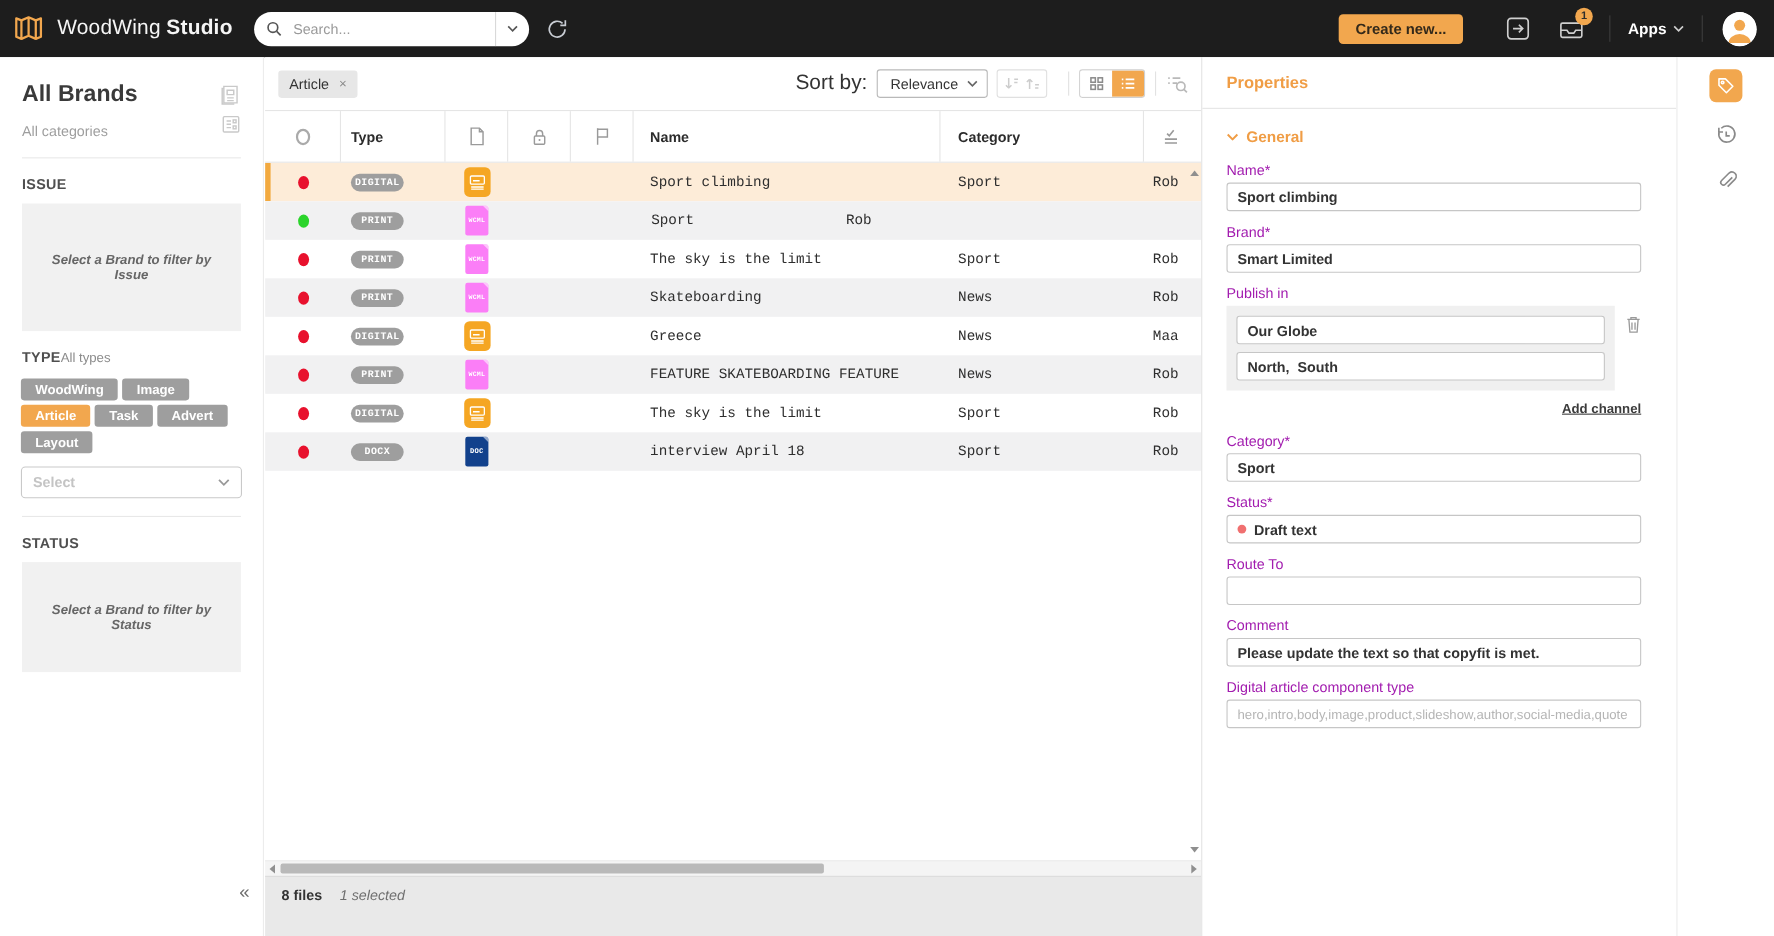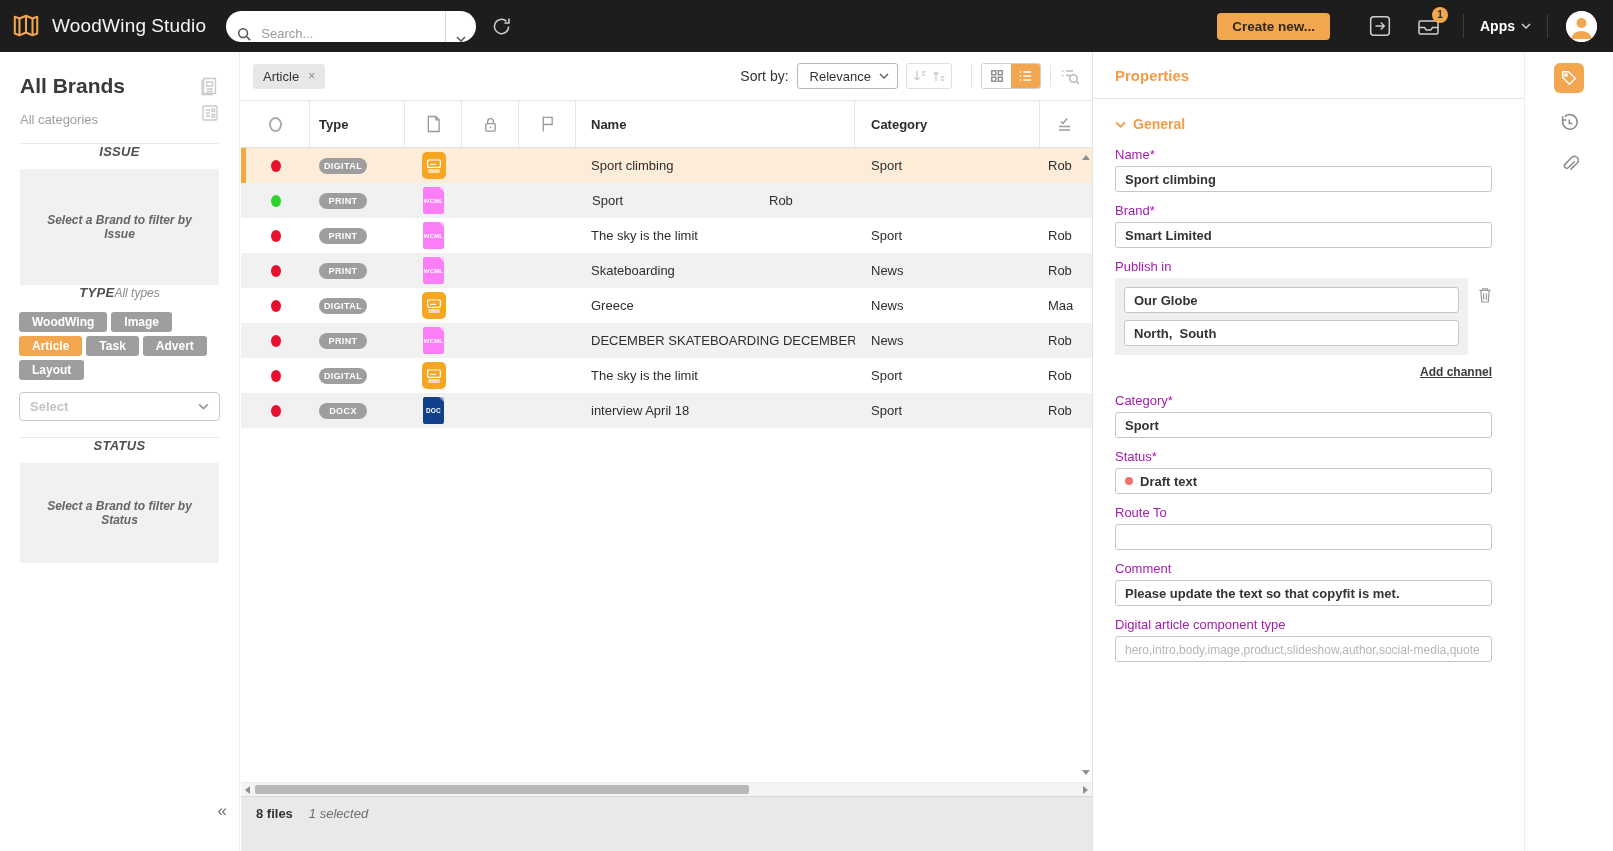--- a/index.html
+++ b/index.html
@@ -7,22 +7,22 @@
     width:1613px;height:851px;position:relative;overflow:hidden;background:#fff;
     font-family:"Liberation Sans",sans-serif;color:#333;
     --accent:#f2a74e;--accent-text:#f09d45;--topbar:#1d1d1d;--badge:#9e9e9e;
     --wcml:#fb7ef7;--doc:#12418c;--digital:#f5a623;--selrow:#fdecd8;--selborder:#f2a93f;--draftdot:#f07070;
   }
   svg{display:block;}
   
   .topbar{position:absolute;top:0;left:0;width:1613px;height:52px;background:var(--topbar);display:flex;align-items:center;padding:0 16px 0 12px;box-sizing:border-box;}
   .logo{margin-right:12px;}
   .brandname{font-size:19px;color:#f5f5f5;font-weight:300;letter-spacing:.2px;margin-right:20px;white-space:nowrap;}
-  .brandname b{font-weight:400;margin-left:5px;}
-  .searchpill{background:#fff;border-radius:16px;height:31px;width:250px;display:flex;align-items:flex-end;padding-left:11px;box-sizing:border-box;overflow:hidden;}
+  .brandname b{font-weight:700;margin-left:5px;}
+  .searchpill{background:#fff;border-radius:16px;height:31px;width:250px;display:flex;align-items:center;padding-left:11px;box-sizing:border-box;overflow:hidden;}
   .searchpill input{border:none;outline:none;flex:1;font-size:13px;font-family:"Liberation Sans",sans-serif;color:#444;margin-left:7px;min-width:0;}
   .searchpill input::placeholder{color:#9a9a9a;}
   .sp-div{width:1px;align-self:stretch;background:#d9d9d9;}
   .sp-chev{width:30px;display:flex;align-items:center;justify-content:center;color:#555;cursor:pointer;}
   .refresh{margin-left:15px;color:#c9cdd4;cursor:pointer;}
   .tb-spacer{flex:1;}
   .createnew{background:var(--accent);border:none;border-radius:4px;color:#33291a;font-weight:700;font-size:13.5px;font-family:"Liberation Sans",sans-serif;padding:6px 15px;cursor:pointer;margin-right:26px;}
   .tb-icon{color:#cfcfcf;margin:0 13px;cursor:pointer;position:relative;}
   .inboxwrap .badge{position:absolute;top:-9px;right:-8px;background:var(--accent);color:#2d2d2d;font-size:10px;font-weight:700;width:16px;height:16px;border-radius:50%;display:flex;align-items:center;justify-content:center;font-style:normal;}
   .tb-sep{width:1px;height:24px;background:#3e3e3e;margin:0 10px;}
@@ -34,39 +34,39 @@
   .main{position:absolute;top:52px;left:241px;width:851px;bottom:0;display:flex;flex-direction:column;background:#fff;}
   .props{position:absolute;top:52px;left:1092px;width:432px;bottom:0;border-left:1px solid #e3e3e3;box-sizing:border-box;background:#fff;}
   .rail{position:absolute;top:52px;left:1524px;width:89px;bottom:0;border-left:1px solid #ececec;box-sizing:border-box;display:flex;flex-direction:column;align-items:center;padding-top:11px;gap:19px;background:#fff;}
   
   .sb-top{padding:22px 20px 0 20px;}
   .sb-row{display:flex;align-items:center;justify-content:space-between;}
   .sb-brands{font-size:21px;font-weight:700;color:#3a3a3a;}
   .sb-cats{font-size:13px;color:#9e9e9e;margin-top:14px;}
   .sb-ico{color:#c9c9c9;}
   .sb-div{border-top:1px solid #e8e8e8;margin:16px 20px 0 20px;}
-  .sb-h{display:flex;align-items:baseline;justify-content:center;margin:0 20px 0 20px;font-style:italic;}
+  .sb-h{display:flex;align-items:baseline;justify-content:flex-start;margin:16px 20px 0 20px;}
   .sb-heading{font-size:13px;font-weight:700;color:#4f4f4f;letter-spacing:.3px;}
   .sb-link{font-size:12px;color:#8b8b8b;cursor:pointer;}
   .sb-panel{margin:10px 20px 0 20px;background:#f1f1f1;display:flex;align-items:center;justify-content:center;text-align:center;font-style:italic;font-weight:700;font-size:12px;color:#666;padding:0 26px;box-sizing:border-box;}
   .panel-issue{height:116px;}
   .panel-status{height:100px;}
   .chips{display:flex;flex-wrap:wrap;gap:4px;margin:12px 18px 0 19px;}
   .chip{background:var(--badge);color:#fff;font-size:12px;font-weight:700;padding:3px 13px;border-radius:3px;cursor:pointer;}
   .chip.active{background:var(--accent);}
   .sb-select{margin:12px 19px 0 19px;height:27px;border:1px solid #c9c9c9;border-radius:4px;display:flex;align-items:center;justify-content:space-between;padding:0 10px;cursor:pointer;}
   .sb-select span{color:#c4c4c4;font-weight:700;font-size:13px;}
   .sb-select .chev{color:#999;}
   .collapse{position:absolute;right:12px;bottom:32px;color:#6f6f6f;font-size:17px;cursor:pointer;line-height:1;}
   
   .toolbar{height:48px;display:flex;align-items:center;padding:0 12px;box-sizing:border-box;}
   .fchip{background:#e7e7e7;border-radius:3px;padding:5px 10px;font-size:13px;color:#333;display:flex;align-items:center;gap:9px;cursor:pointer;}
   .fchip .x{font-style:normal;color:#888;font-size:12px;cursor:pointer;}
   .t-spacer{flex:1;}
-  .sortlbl{font-size:14px;color:#333;margin-right:8px;}
+  .sortlbl{font-size:19px;color:#333;margin-right:8px;}
   .sortdd{border:1px solid #b9b9b9;border-radius:3px;height:24px;display:flex;align-items:center;gap:8px;padding:0 8px 0 12px;font-size:13px;color:#333;cursor:pointer;margin-right:8px;}
   .sortdd .chev{color:#666;}
   .sortbtns{border:1px solid #e0e0e0;border-radius:3px;height:24px;display:flex;align-items:center;gap:6px;padding:0 6px;color:#cdcdcd;cursor:default;margin-right:10px;}
   .vsep{width:1px;height:22px;background:#e2e2e2;margin:0 9px;}
   .viewtoggle{display:flex;border:1px solid #d0d0d0;border-radius:3px;overflow:hidden;}
   .vt{width:29px;height:24px;display:flex;align-items:center;justify-content:center;cursor:pointer;background:#fff;color:#8b8b8b;}
   .vt.active{background:var(--accent);color:#fff;}
   .previewbtn{color:#b9b9b9;cursor:pointer;}
   
   .theader{height:48px;border-top:1px solid #e5e5e5;border-bottom:1px solid #e0e0e0;display:flex;align-items:stretch;box-sizing:border-box;padding-right:12px;font-size:13px;font-weight:700;color:#2c2c2c;}
@@ -77,21 +77,21 @@
   .c-lock{width:57px;justify-content:center;flex:none;}
   .c-flag{width:57px;justify-content:center;flex:none;}
   .c-name{width:279px;padding-left:15px;flex:none;overflow:hidden;white-space:nowrap;}
   .c-cat{width:185px;padding-left:16px;flex:none;overflow:hidden;white-space:nowrap;}
   .c-extra{flex:1;padding-left:8px;overflow:hidden;white-space:nowrap;min-width:0;}
   .theader .cell{border-right:1px solid #e5e5e5;}
   .theader .c-extra{border-right:none;justify-content:space-between;padding-right:8px;}
   .th-ico{color:#9a9a9a;}
   .circ{width:13px;height:15px;border:2px solid #aaa;border-radius:50%;box-sizing:border-box;}
   .rowswrap{flex:1;position:relative;overflow:hidden;background:#fff;}
-  #rows{margin-right:0;}
+  #rows{margin-right:0;font-family:Liberation Mono, monospace;}
   .row{height:35px;display:flex;align-items:stretch;font-size:13px;color:#2e2e2e;cursor:pointer;}
   .row:nth-child(even){background:#f1f1f2;}
   .row.sel{background:var(--selrow);box-shadow:inset 5px 0 0 var(--selborder);}
   .dot{width:10px;height:12px;border-radius:50%;display:block;}
   .rbadge{background:var(--badge);color:#fff;font-size:9px;font-weight:700;letter-spacing:.4px;padding:3px 0;border-radius:9px;width:48px;text-align:center;}
   .fi{width:21px;height:27px;border-radius:2px;position:relative;display:flex;align-items:center;justify-content:center;color:#fff;font-size:6px;font-weight:700;letter-spacing:.2px;}
   .fi-digital{background:var(--digital);width:24px;border-radius:5px;}
   .fi-wcml{background:var(--wcml);}
   .fi-doc{background:var(--doc);font-size:6.5px;}
   .fi-wcml::after,.fi-doc::after{content:"";position:absolute;top:0;right:0;border-top:5px solid rgba(255,255,255,.55);border-left:5px solid transparent;}
@@ -478,21 +478,21 @@
             <i class="dot" style="background: rgb(232, 17, 45);"></i>
           </span>
     <span class="cell c-type">
             <b class="rbadge">PRINT</b>
           </span>
     <span class="cell c-file">
             <span class="fi fi-wcml">WCML</span>
           </span>
     <span class="cell c-lock"></span>
     <span class="cell c-flag"></span>
-    <span class="cell c-name">DECEMBER SKATEBOARDING DECEMBER</span>
+    <span class="cell c-name">FEATURE SKATEBOARDING FEATURE</span>
     <span class="cell c-cat">News</span>
     <span class="cell c-extra">Rob</span>
   </div>
         <div class="row">
     <span class="cell c-status">
             <i class="dot" style="background: rgb(232, 17, 45);"></i>
           </span>
     <span class="cell c-type">
             <b class="rbadge">DIGITAL</b>
           </span>

